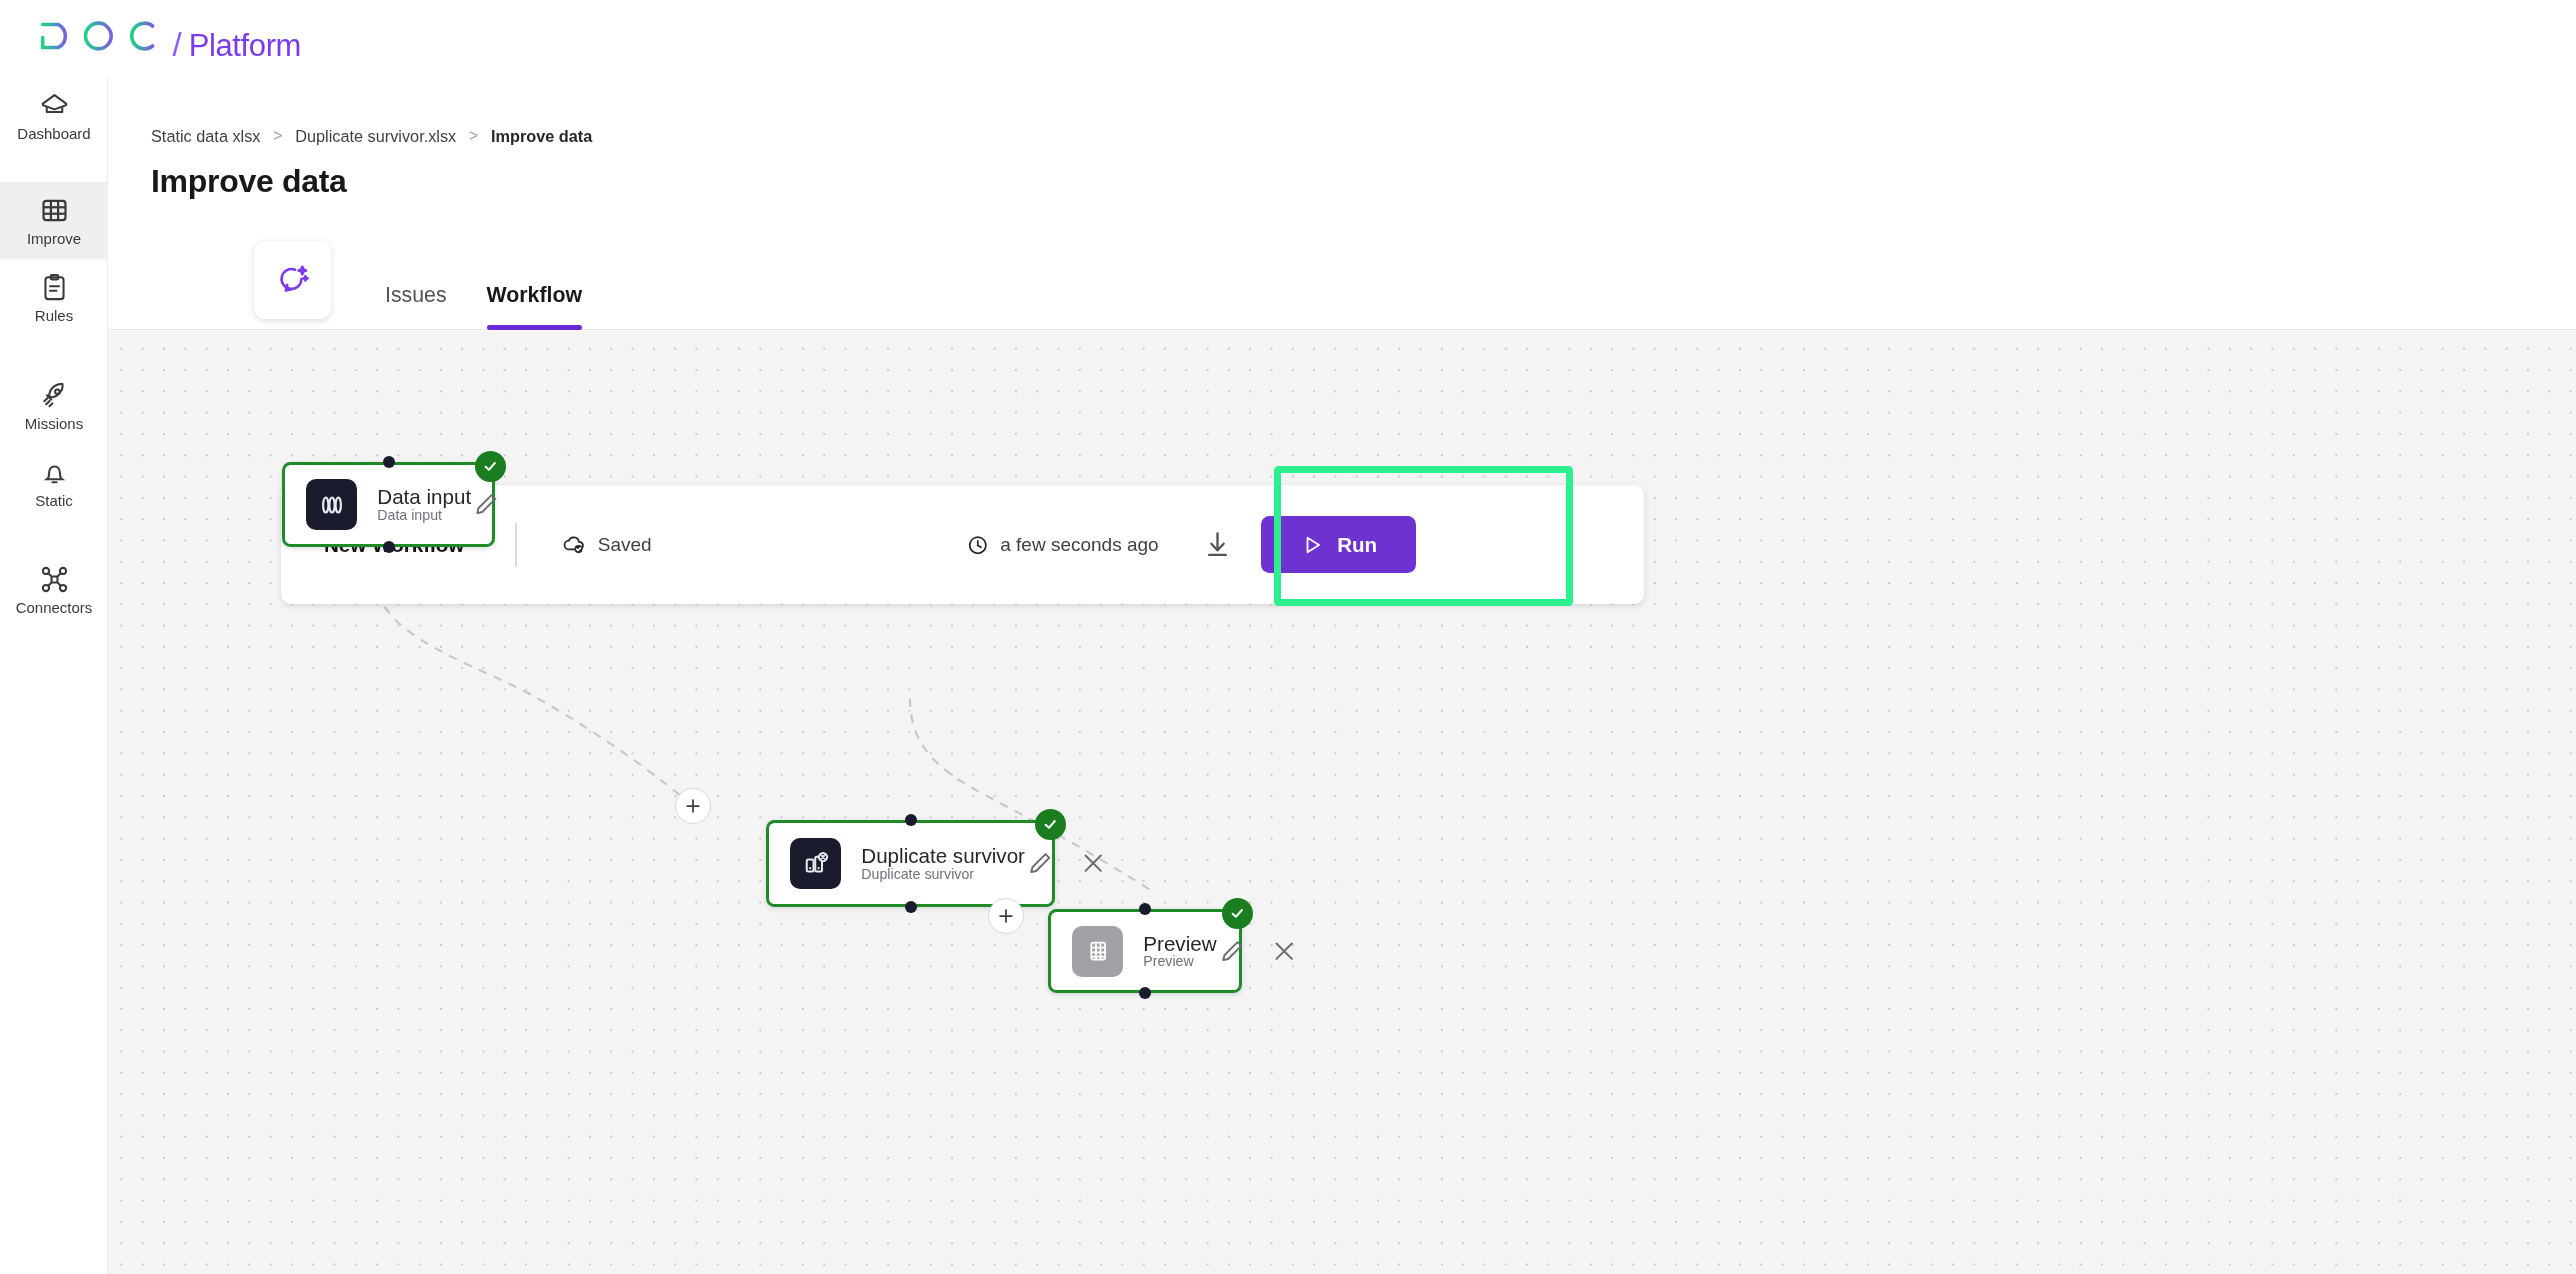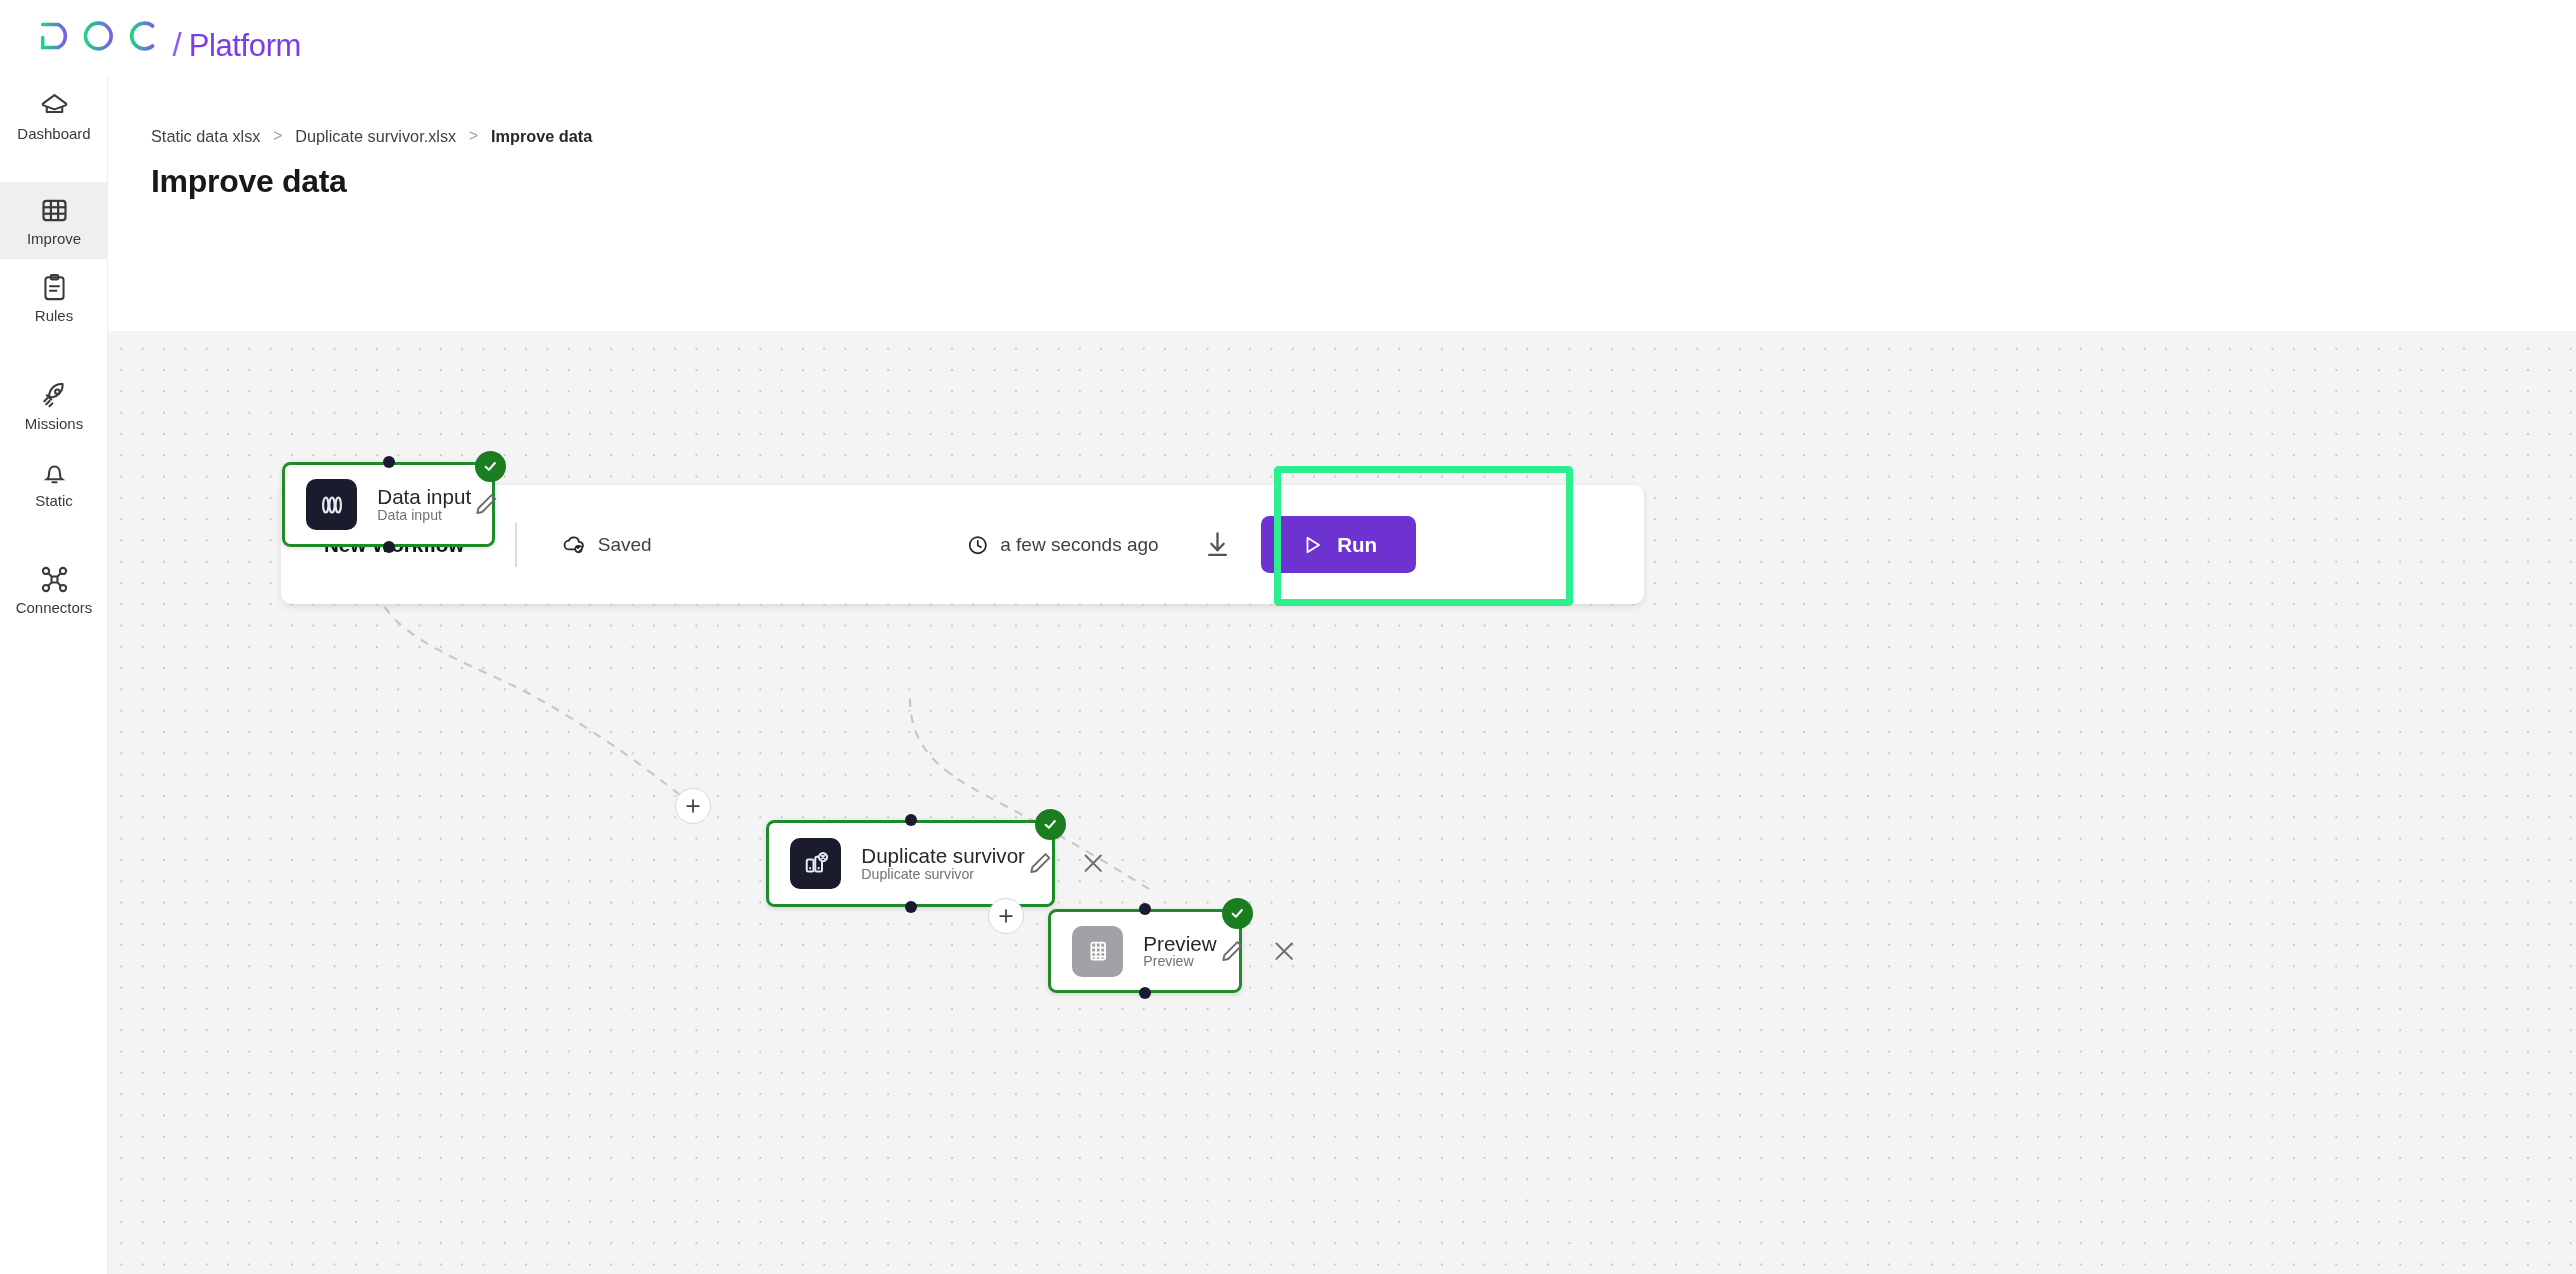--- a/index.html
+++ b/index.html
@@ -302,20 +302,34 @@
     <div class="crumbs">
       <span class="crumb">Static data xlsx</span>
       <span class="crumb-sep">&gt;</span>
       <span class="crumb">Duplicate survivor.xlsx</span>
       <span class="crumb-sep">&gt;</span>
       <span class="crumb last">Improve data</span>
     </div>
     <h1 class="page-title">Improve data</h1>
   </div>
 
+  <div class="tabstrip">
+    <div class="ai-card">
+      <svg width="36" height="36" viewBox="0 0 24 24" fill="none" stroke="#7c3aed" stroke-width="1.7" stroke-linecap="round" stroke-linejoin="round">
+        <path d="M17.6 11.4a6.6 6.6 0 1 1-4.2-6.2"></path>
+        <path d="M11 18.1 7.2 19l1-3.8"></path>
+        <path d="M18.2 3.2l.7 1.8 1.8.7-1.8.7-.7 1.8-.7-1.8-1.8-.7 1.8-.7z"></path>
+        <path d="M20.3 9.4l.42 1.06 1.06.42-1.06.42-.42 1.06-.42-1.06-1.06-.42 1.06-.42z"></path>
+      </svg>
+    </div>
+    <div class="tabs">
+      <div class="tab">Issues</div>
+      <div class="tab active">Workflow</div>
+    </div>
+  </div>
 
   <div class="canvas">
 
     <svg class="edges" viewBox="0 0 3472 1327">
       <path d="M 375 345 C 375 430 520 470 597 513 C 700 570 790 640 822 668" fill="none" stroke="#c6c6cc" stroke-width="3" stroke-dasharray="12 11"></path>
       <path d="M 1128 517 C 1128 600 1190 630 1262 668 C 1360 720 1440 770 1472 790" fill="none" stroke="#c6c6cc" stroke-width="3" stroke-dasharray="12 11"></path>
     </svg>
 
     <div class="wf-toolbar">
       <span class="wf-name">New Workflow</span>

